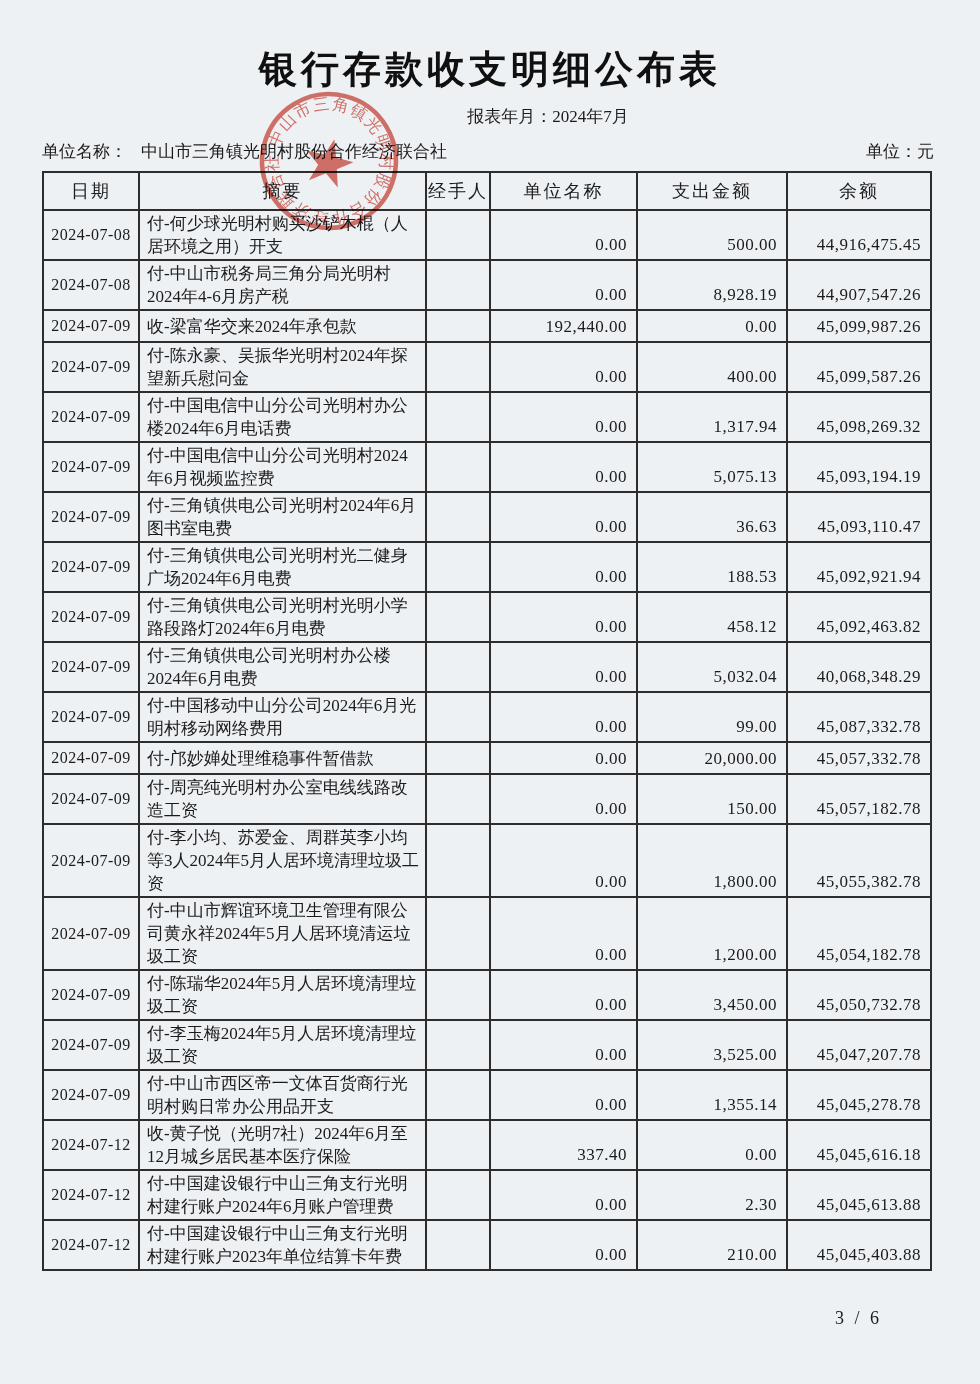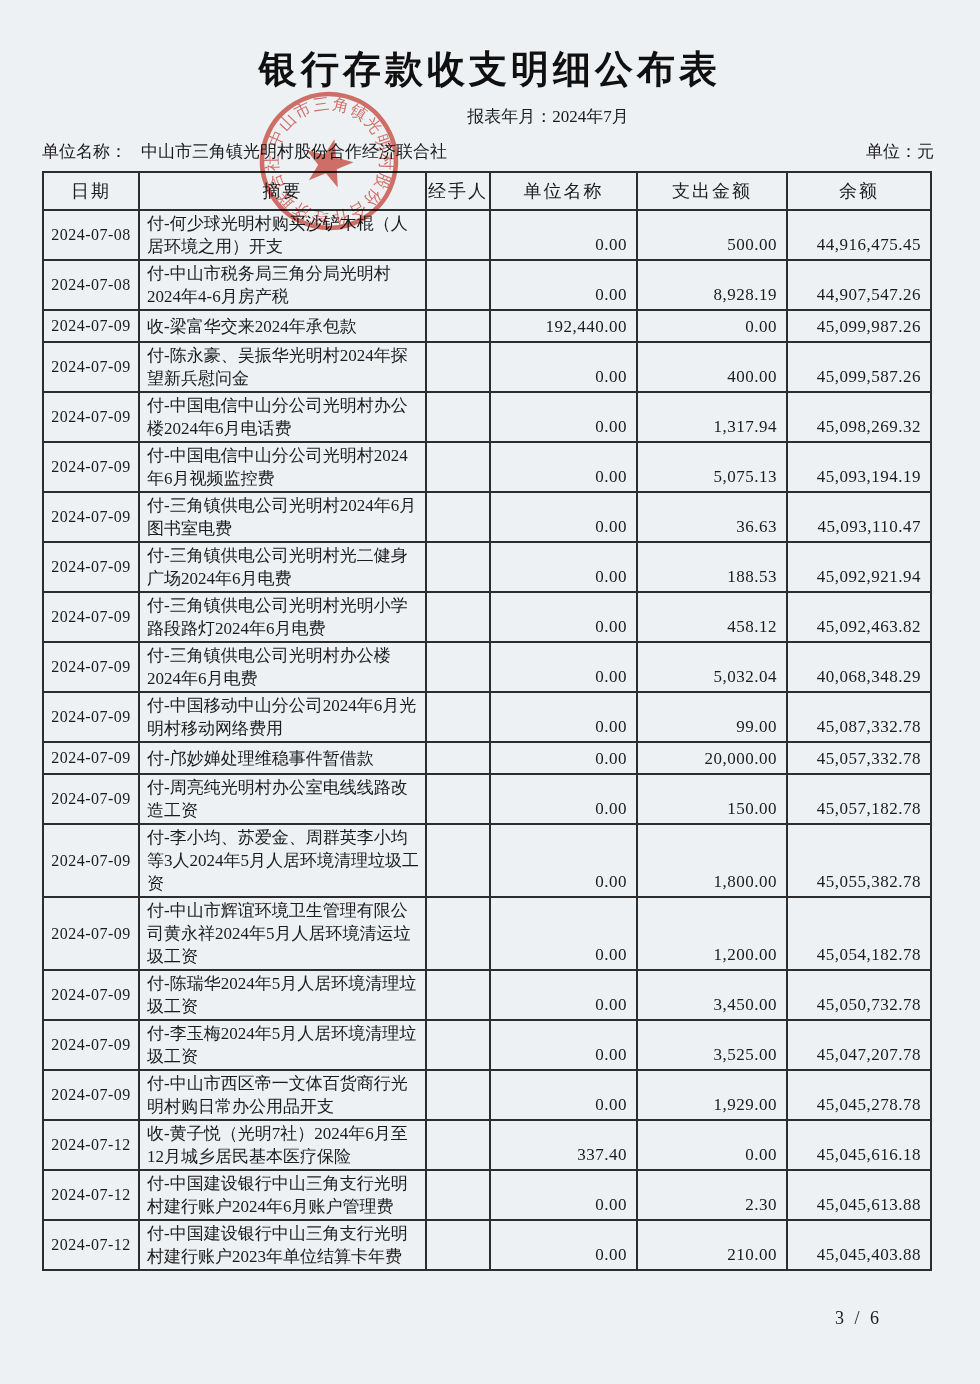--- a/index.html
+++ b/index.html
@@ -264,21 +264,21 @@
       <td class="c-handler"></td>
       <td class="c-num">0.00</td>
       <td class="c-num">3,525.00</td>
       <td class="c-num">45,047,207.78</td>
     </tr>
     <tr class="r2">
       <td class="c-date">2024-07-09</td>
       <td class="c-summary">付-中山市西区帝一文体百货商行光明村购日常办公用品开支</td>
       <td class="c-handler"></td>
       <td class="c-num">0.00</td>
-      <td class="c-num">1,929.00</td>
+      <td class="c-num">1,355.14</td>
       <td class="c-num">45,045,278.78</td>
     </tr>
     <tr class="r2">
       <td class="c-date">2024-07-12</td>
       <td class="c-summary">收-黄子悦（光明7社）2024年6月至12月城乡居民基本医疗保险</td>
       <td class="c-handler"></td>
       <td class="c-num">337.40</td>
       <td class="c-num">0.00</td>
       <td class="c-num">45,045,616.18</td>
     </tr>

